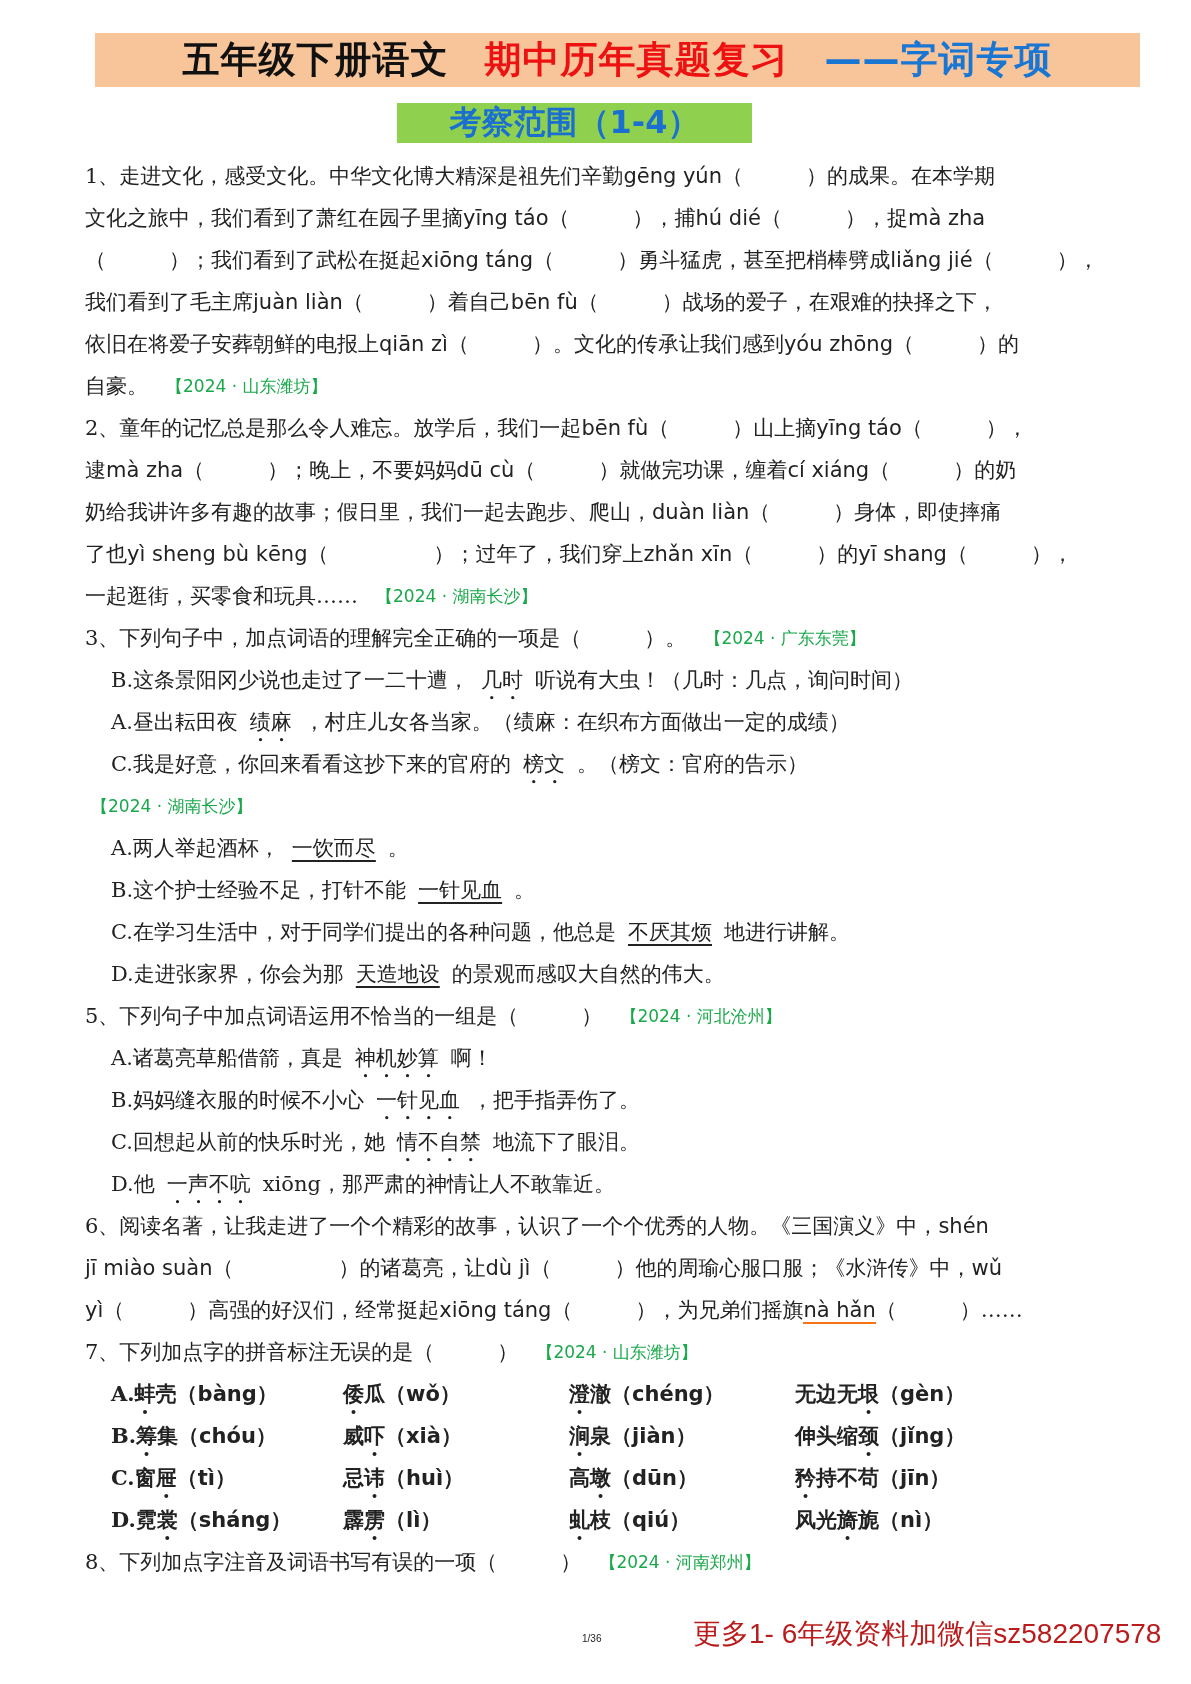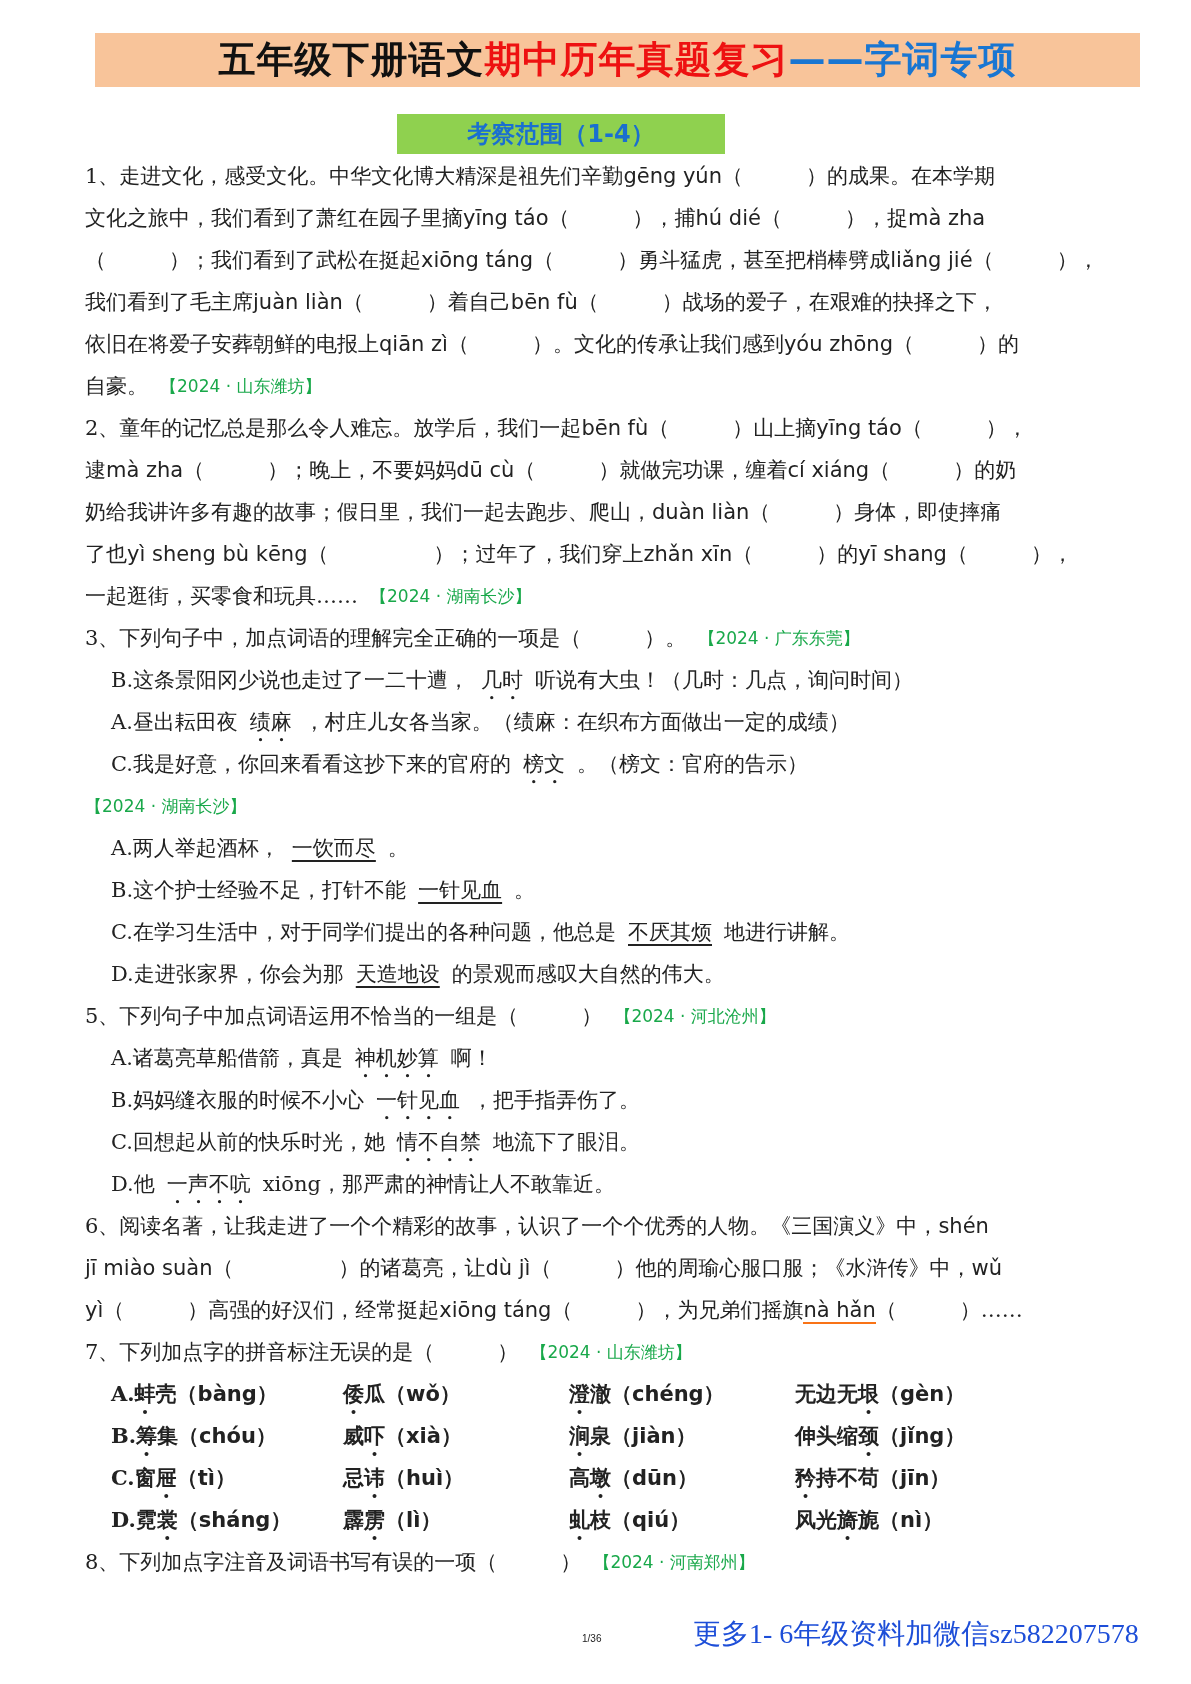--- a/index.html
+++ b/index.html
@@ -1,36 +1,36 @@
 <!DOCTYPE html>
 <html><head>
 <meta charset="utf-8">
 <style>
   html,body{margin:0;padding:0;background:#fff;}
   body{width:1191px;height:1684px;position:relative;overflow:hidden;
        font-family:"DejaVu Serif","Liberation Serif",serif;color:#222;}
   .title-band{position:absolute;left:95px;top:33px;width:1045px;height:54px;background:#f8c49a;
        display:flex;align-items:center;justify-content:center;
-       font-family:"DejaVu Sans","Liberation Sans",sans-serif;font-weight:bold;font-size:37px;letter-spacing:1px;}
+       font-family:"DejaVu Sans","Liberation Sans",sans-serif;font-weight:bold;font-size:37px;letter-spacing:1px;gap:36px;}
   .t-black{color:#111;} .t-red{color:#ee1111;} .t-blue{color:#1976d2;}
-  .range-box{position:absolute;left:397px;top:114px;width:328px;height:40px;background:#8fd14f;
+  .range-box{position:absolute;left:397px;top:103px;width:355px;height:40px;background:#8fd14f;
        display:flex;align-items:center;justify-content:center;
-       font-family:"DejaVu Sans","Liberation Sans",sans-serif;font-weight:bold;font-size:24px;color:#1a6fd0;}
+       font-family:"DejaVu Sans","Liberation Sans",sans-serif;font-weight:bold;font-size:32px;color:#1a6fd0;}
   .content{position:absolute;left:85px;top:155px;width:1030px;font-size:21px;line-height:42px;}
   .line{height:42px;white-space:nowrap;display:flex;justify-content:space-between;}
   .line.left{justify-content:flex-start;gap:12px;}
   .py{font-family:"DejaVu Sans","Liberation Sans",sans-serif;font-size:21px;}
-  .src{font-family:"DejaVu Sans","Liberation Sans",sans-serif;color:#19a84a;font-size:17px;}
+  .src{font-family:"DejaVu Sans","Liberation Sans",sans-serif;color:#19a84a;font-size:17px;margin-left:6px;}
   .opt{padding-left:26px;}
   .ul{text-decoration:underline;text-underline-offset:5px;}
   .ul-red{border-bottom:2px solid #f97316;}
   .dot{text-emphasis:dot;text-emphasis-position:under;-webkit-text-emphasis:dot;-webkit-text-emphasis-position:under;}
   .grid-row{display:grid;grid-template-columns:26px 232px 226px 226px 300px;height:42px;font-weight:bold;}
   .footer-page{position:absolute;left:582px;top:1633px;font-family:"Liberation Sans",sans-serif;font-size:10px;color:#222;}
-  .watermark{position:absolute;left:693px;top:1615px;font-family:Liberation Serif, serif;font-size:28px;color:#1d4ed8;}
+  .watermark{position:absolute;left:693px;top:1615px;font-family:Liberation Sans, sans-serif;font-size:28px;color:#b91c1c;}
 </style>
 </head>
 <body>
 
 <div class="title-band">
   <span class="t-black">五年级下册语文</span>
     <span class="t-red">期中历年真题复习</span>
     <span class="t-blue">——字词专项</span>
 </div>
 <div class="range-box">考察范围（1-4）</div>

